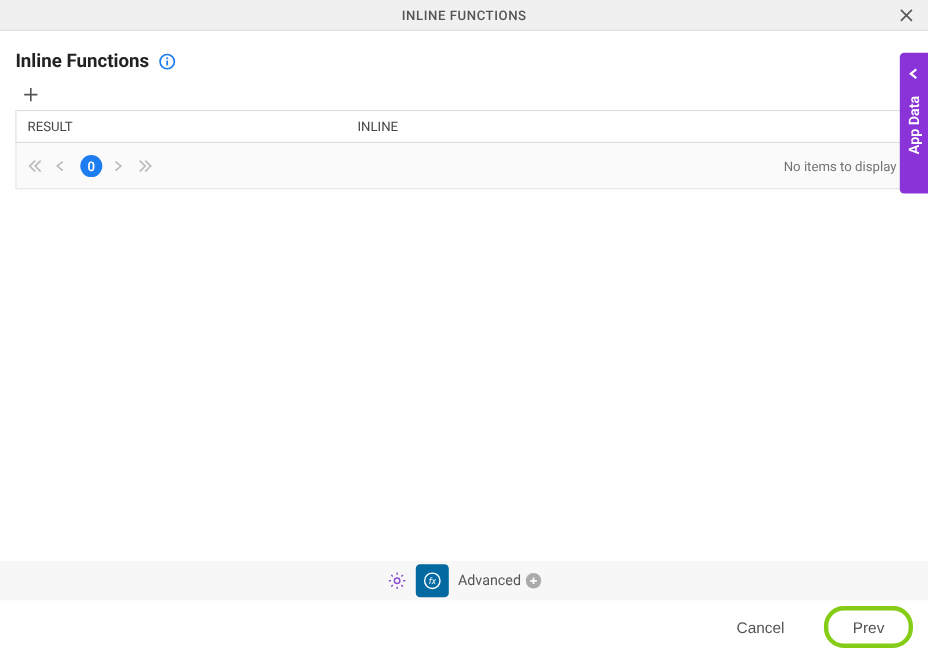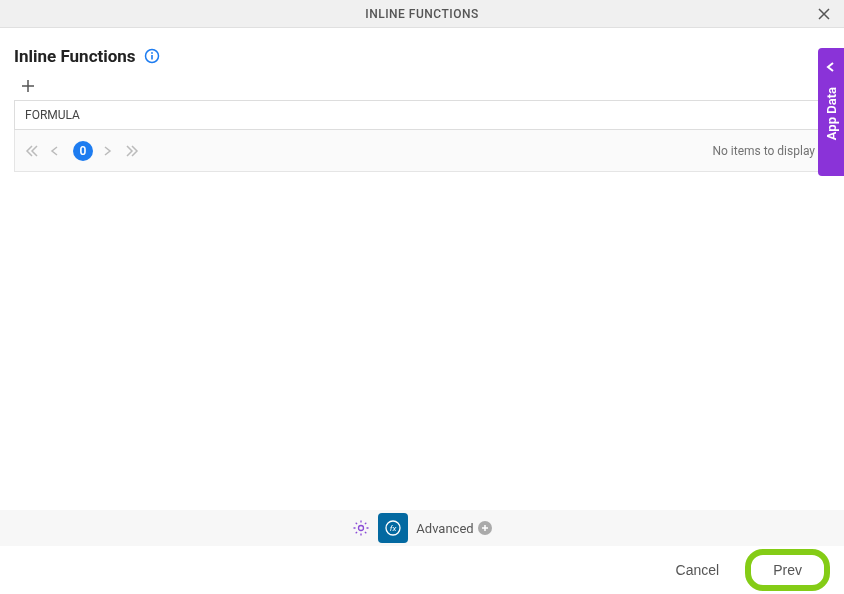--- a/index.html
+++ b/index.html
@@ -183,35 +183,35 @@
     }
     .action-bar {
       position: absolute;
       bottom: 0;
       left: 0;
       right: 0;
       height: 48px;
       display: flex;
       align-items: center;
       justify-content: flex-end;
-      gap: 14px;
+      gap: 24px;
       padding-right: 14px;
       background: #fff;
     }
     .btn-cancel {
       background: none;
       border: none;
       color: #555;
       font-size: 14px;
       cursor: pointer;
       padding: 8px 12px;
     }
     .btn-prev {
       background: #fff;
-      border: 6px solid #84cc16;
+      border: 4px solid #84cc16;
       color: #555;
       font-size: 14px;
       cursor: pointer;
       padding: 7px 22px;
       border-radius: 18px;
     }
     .btn-finish {
       background: #1d7cf0;
       border: none;
       color: #fff;
@@ -273,21 +273,22 @@
     </span>
   </div>
   <div class="add-btn">
     <svg width="16" height="16" viewBox="0 0 16 16">
         <path d="M8 2 L8 14 M2 8 L14 8" stroke="currentColor" stroke-width="1.5"></path>
       </svg>
   </div>
 
   <div class="table-container">
     <div class="table-header">
-      <div class="th th-formula">FORMULA</div>
+      <div class="th th-result">RESULT</div>
+      <div class="th th-formula">INLINE</div>
     </div>
     <div class="table-footer">
       <div class="pager">
         <span class="pager-btn">
           <svg width="14" height="14" viewBox="0 0 14 14">
               <path d="M7 2 L2 7 L7 12 M12 2 L7 7 L12 12" stroke="currentColor" stroke-width="1.5" fill="none"></path>
             </svg>
         </span>
         <span class="pager-btn">
           <svg width="12" height="12" viewBox="0 0 12 12">

